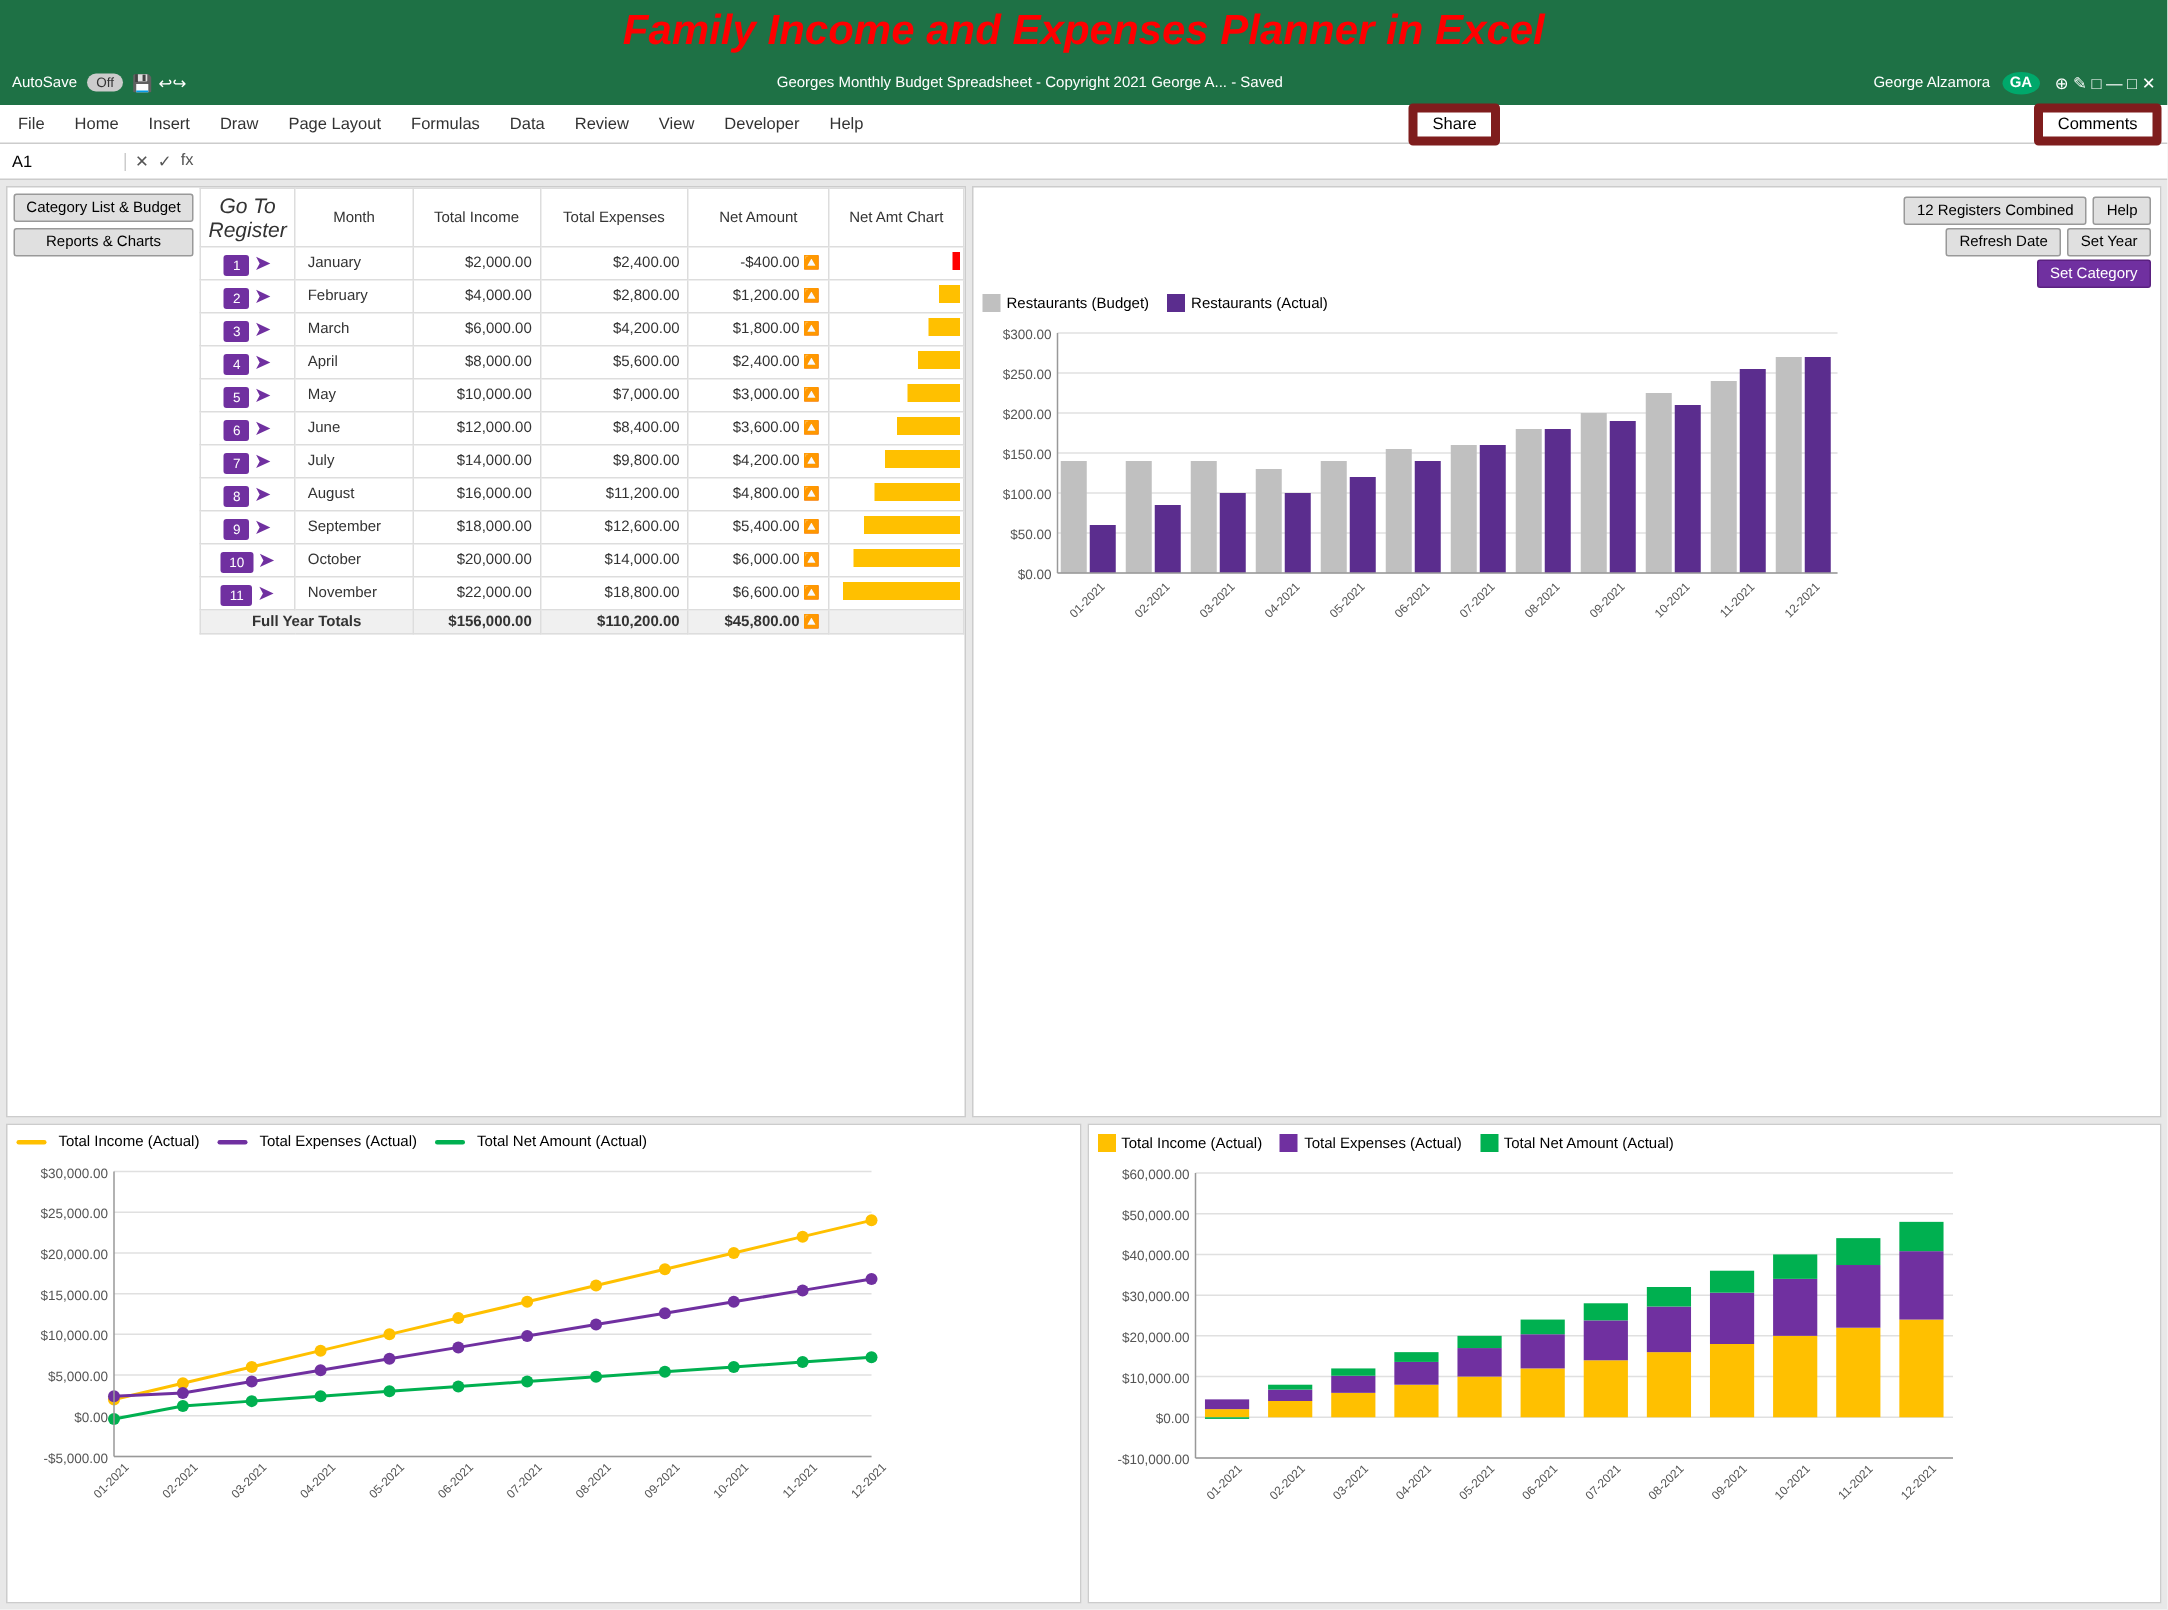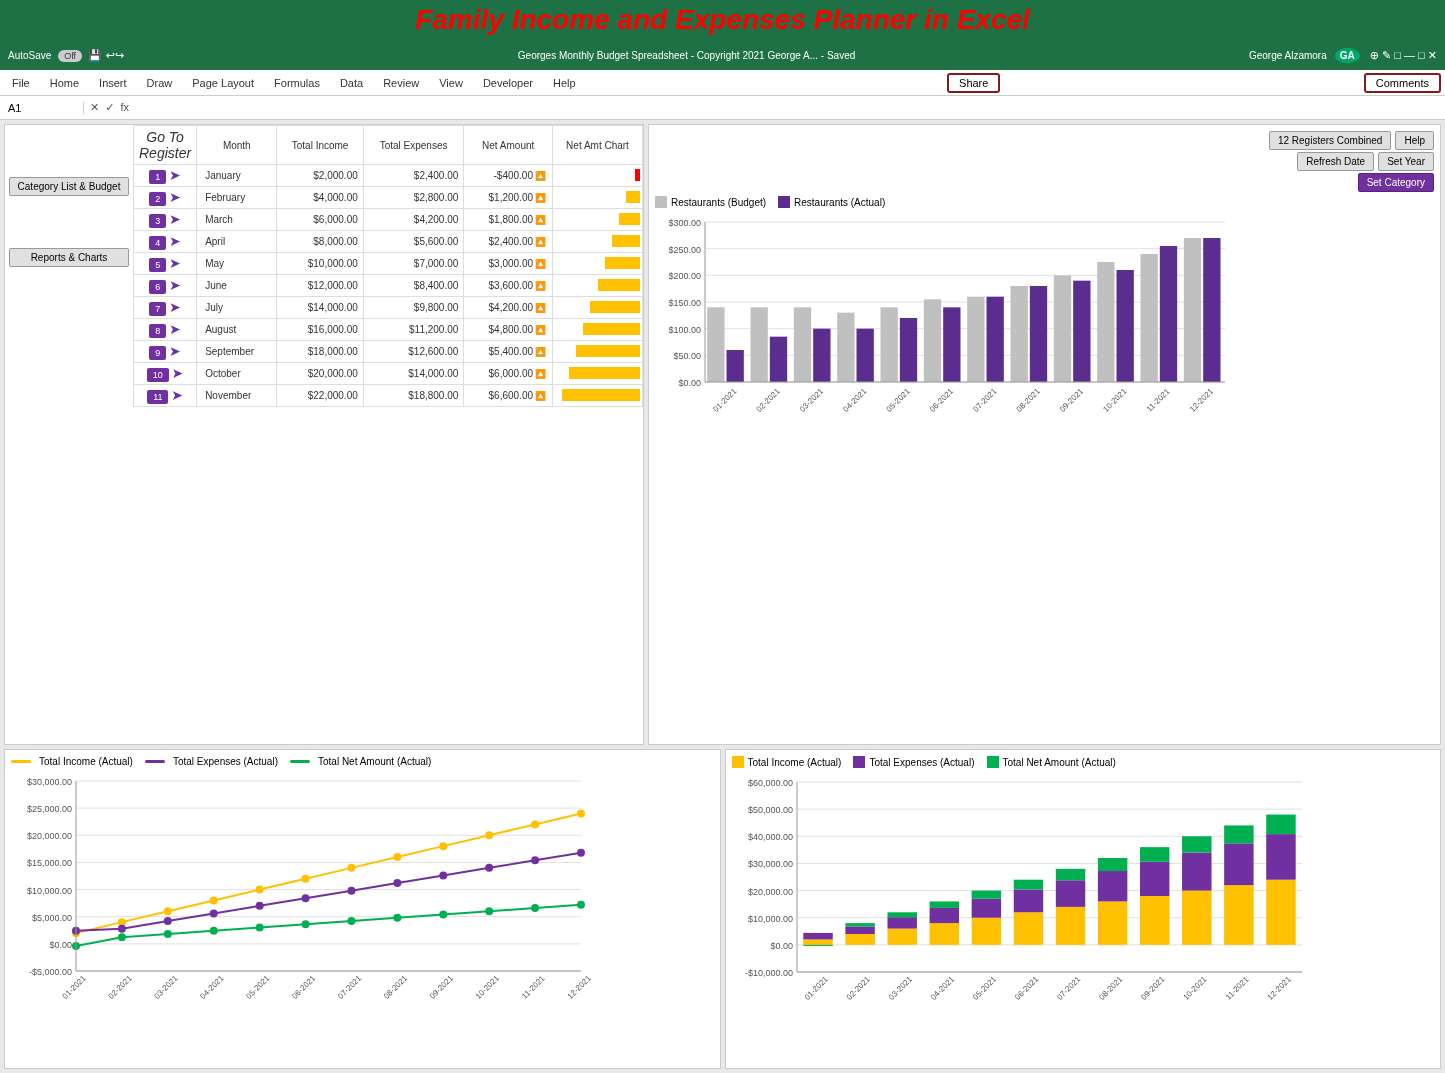--- a/index.html
+++ b/index.html
@@ -40,21 +40,21 @@
     .menu-item {
       padding: 2px 8px;
       cursor: pointer;
       font-size: 11px;
       color: #333;
       border-radius: 2px;
     }
     .share-btn, .comments-btn {
       margin-left: auto;
       padding: 2px 10px;
-      border: 2px solid #7f1d1d;
+      border: 6px solid #7f1d1d;
       border-radius: 3px;
       cursor: pointer;
       font-size: 11px;
       background: white;
     }
     
     
     .formula-bar {
       display: flex;
       align-items: center;
@@ -97,21 +97,20 @@
       border: 1px solid #ccc;
     }
     .ctrl-btn {
       background: #e0e0e0;
       border: 1px solid #999;
       padding: 3px 6px;
       font-size: 10px;
       cursor: pointer;
       text-align: center;
       border-radius: 2px;
-      margin-top: 48px;
     }
     .dashboard-title {
       text-align: center;
       color: #7030a0;
       font-size: 16px;
       font-weight: bold;
       padding: 8px 0 4px;
     }
     
     
@@ -443,20 +442,27 @@
       <span style="color:#7030a0; font-size:14px;">➤</span>
     </td>
     <td class="month-name">November</td>
     <td>$22,000.00</td>
     <td>$18,800.00</td>
     <td class="net-positive">$6,600.00 <span style="font-size:9px;">🔼</span></td>
     <td style="padding:2px;">
       <div style="height:12px; width:77.91666666666666px; background:#ffc000; display:inline-block;"></div>
     </td>
   </tr>
+              <tr class="totals-row">
+  <td colspan="2" style="text-align:center;">Full Year Totals</td>
+  <td>$156,000.00</td>
+  <td>$110,200.00</td>
+  <td class="net-positive">$45,800.00 <span style="font-size:9px;">🔼</span></td>
+  <td></td>
+</tr>
             </tbody>
         </table>
       </div>
     </div>
 
     <div class="right-panel" style="position:relative;">
 
       <div class="top-right-section">
         <div class="top-right-row">
           <button class="action-btn">12 Registers Combined</button>

